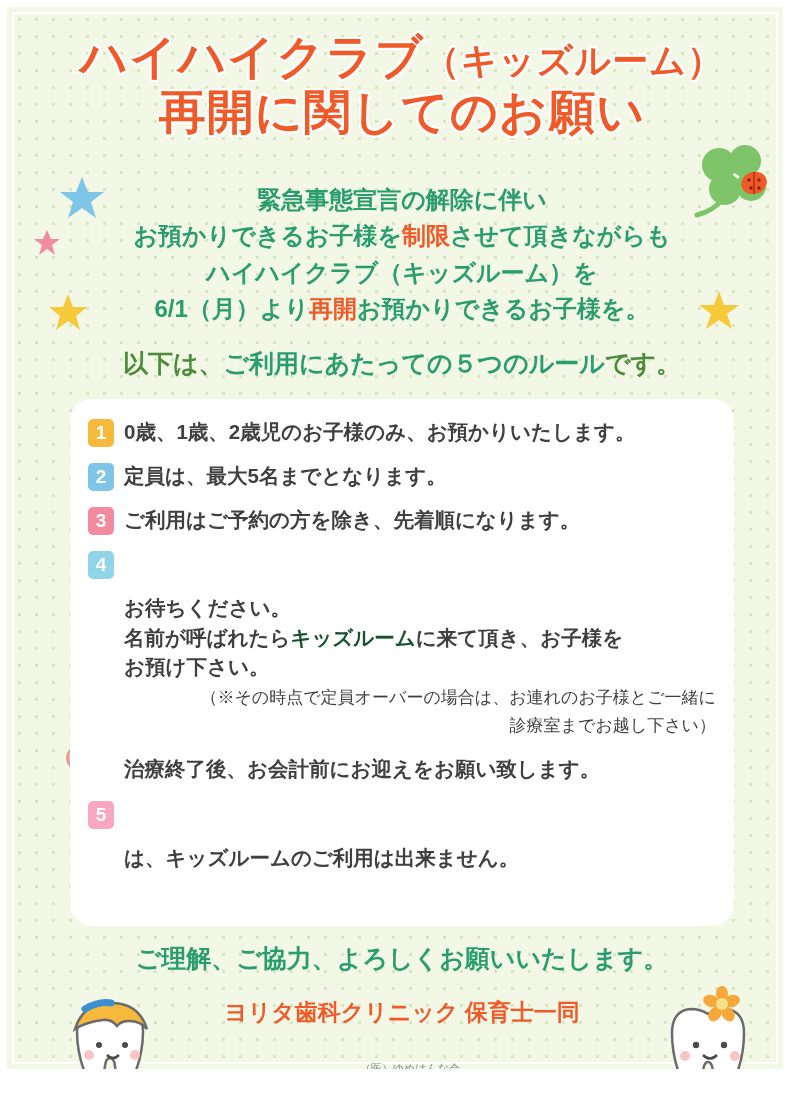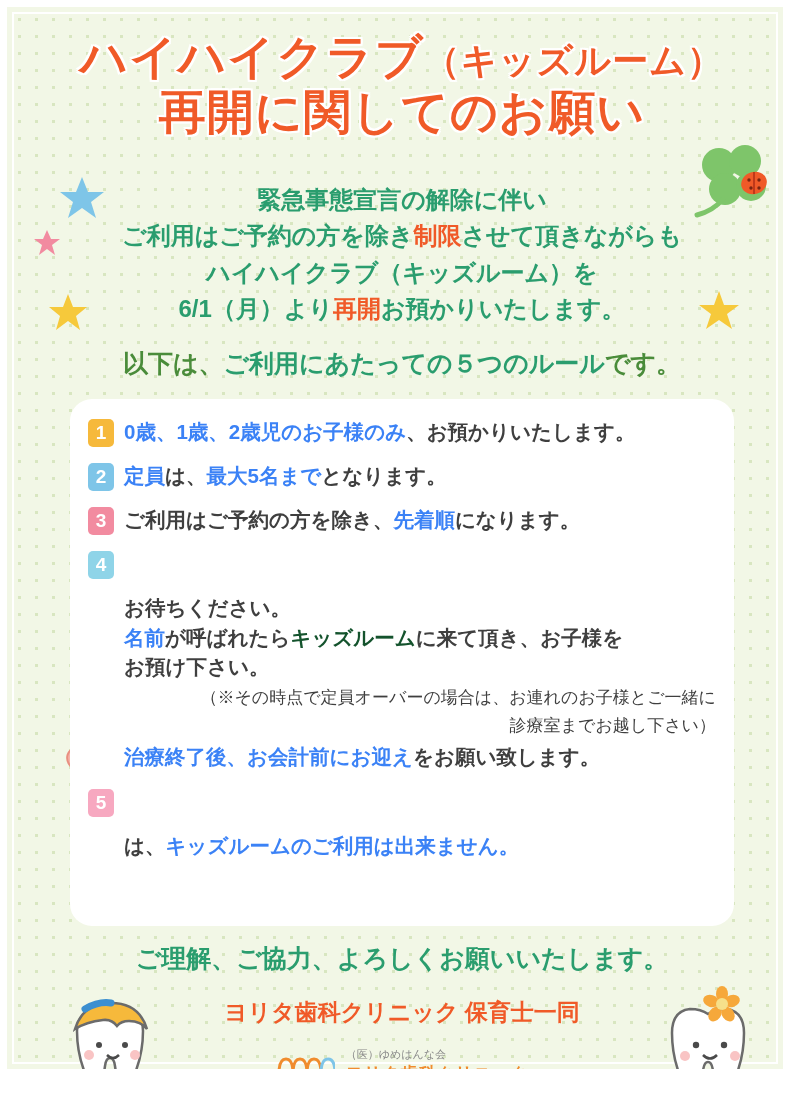--- a/index.html
+++ b/index.html
@@ -119,21 +119,21 @@
   .n3 { background: #f28ba0; }
   .n4 { background: #8fd4e8; }
   .n5 { background: #f7a8c0; }
 
   .rtext {
     font-size: 20.5px;
     font-weight: bold;
     line-height: 1.45;
     color: #3f3f3f;
   }
-  .rtext .or { color: #3b82f6; text-align: right; }
+  .rtext .or { color: #404040; text-align: right; }
   .rtext .gr { color: #14532d; }
   .note {
     font-size: 17px;
     color: #3f3f3f;
     line-height: 1.4;
     margin-top: 4px;
     text-align: right;
   }
   .rule-indent { margin-left: 36px; }
 
@@ -286,25 +286,25 @@
   <div class="title-block">
     <div class="title-line title-line1">
       <span>ハイハイクラブ</span><span class="small">（キッズルーム）</span>
     </div>
     <div class="title-line title-line2">再開に関してのお願い</div>
   </div>
 
   <div class="lead">
     <div>緊急事態宣言の解除に伴い</div>
     <div>
-      <span>ご利用はご予約の方を除き</span><span class="hl">制限</span><span>させて頂きながらも</span>
+      <span>お預かりできるお子様を</span><span class="hl">制限</span><span>させて頂きながらも</span>
     </div>
     <div>ハイハイクラブ（キッズルーム）を</div>
     <div>
-      <span>6/1（月）より</span><span class="hl">再開</span><span>お預かりいたします。</span>
+      <span>6/1（月）より</span><span class="hl">再開</span><span>お預かりできるお子様を。</span>
     </div>
   </div>
 
   <div class="below-lead">
     <span>以下は、</span><span class="big">ご利用にあたっての５つのルール</span><span>です。</span>
   </div>
 
   <div class="card">
     <div class="rules">
 
@@ -334,21 +334,21 @@
       </div>
 
       <div class="rule-indent">
         <div class="rtext">お待ちください。</div>
         <div class="rtext">
           <span class="or">名前</span><span>が呼ばれたら</span><span class="gr">キッズルーム</span><span>に来て頂き、お子様を</span>
         </div>
         <div class="rtext">お預け下さい。</div>
         <div class="note">（※その時点で定員オーバーの場合は、お連れのお子様とご一緒に</div>
         <div class="note" style="margin-left:22px;">診療室までお越し下さい）</div>
-        <div class="rtext" style="margin-top:4px;">
+        <div class="rtext" style="margin-top:16px;">
           <span class="or">治療終了後、お会計前にお迎え</span><span>をお願い致します。</span>
         </div>
       </div>
 
       <div class="rule" style="margin-top:16px;">
         <div class="num n5">5</div>
       </div>
 
       <div class="rule-indent">
         <div class="rtext">
@@ -363,18 +363,18 @@
   <div class="signature">ヨリタ歯科クリニック 保育士一同</div>
 
   <div class="logo">
     <svg width="60" height="22" viewBox="0 0 60 22" style="vertical-align:middle;margin-right:6px;">
       <path d="M4 18 q0 -14 7 -14 q7 0 7 14" stroke="#f08c2e" stroke-width="3" fill="none"></path>
       <path d="M18 18 q0 -14 7 -14 q7 0 7 14" stroke="#f08c2e" stroke-width="3" fill="none"></path>
       <path d="M32 18 q0 -14 7 -14 q7 0 7 14" stroke="#f08c2e" stroke-width="3" fill="none"></path>
       <path d="M46 18 q0 -14 7 -14 q7 0 7 14" stroke="#7ec5e8" stroke-width="3" fill="none"></path>
     </svg>
     <span style="display:inline-block;text-align:left;vertical-align:middle;">
-      <span class="logo-sub" style="display:block;width:auto;margin:0;">（医）ゆめはんな会</span>
+      <span class="logo-sub" style="display:block;width:auto;margin:14px;">（医）ゆめはんな会</span>
       <span class="logo-main">ヨリタ歯科クリニック</span>
     </span>
   </div>
 
 </div>
 
 </body></html>

